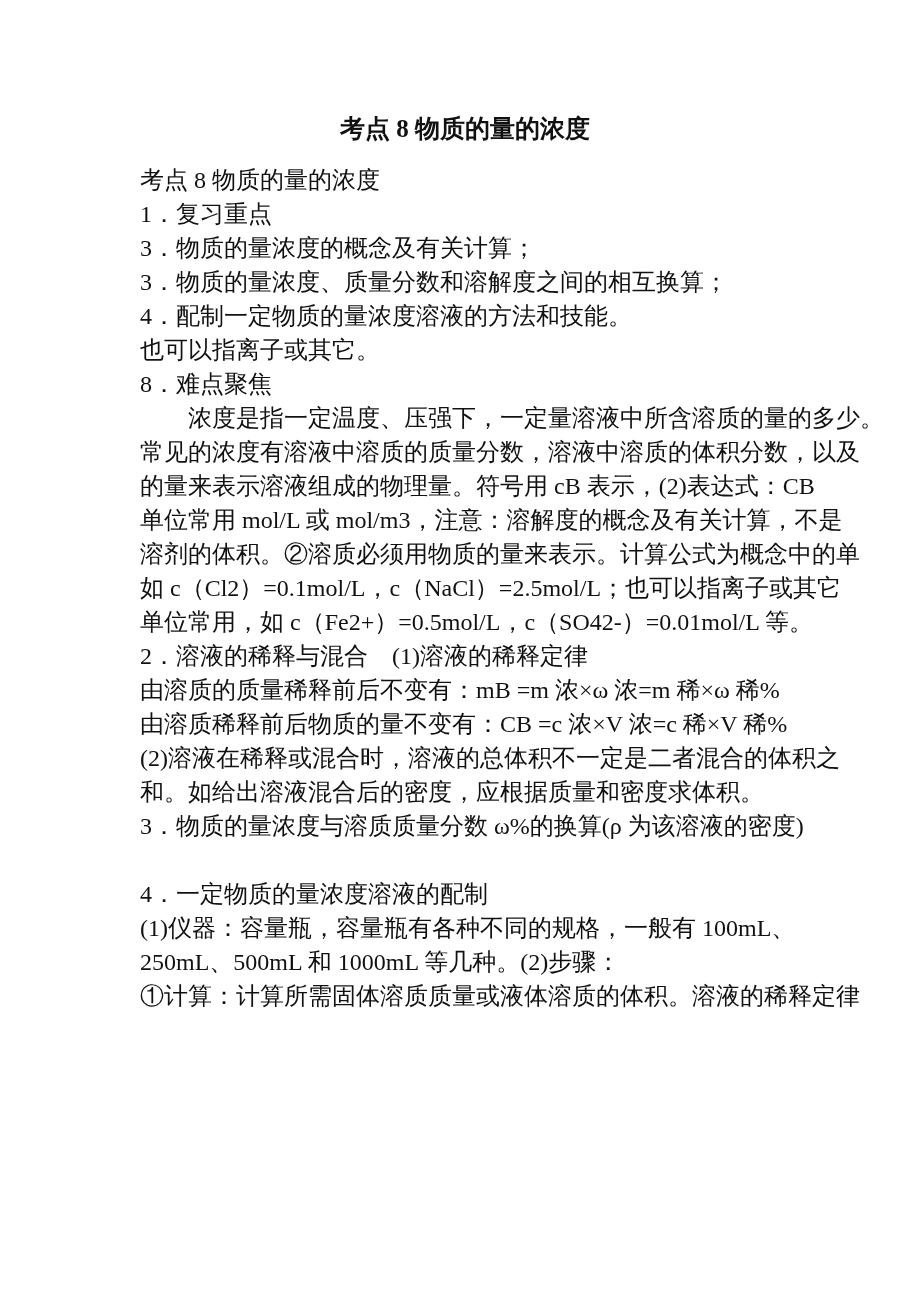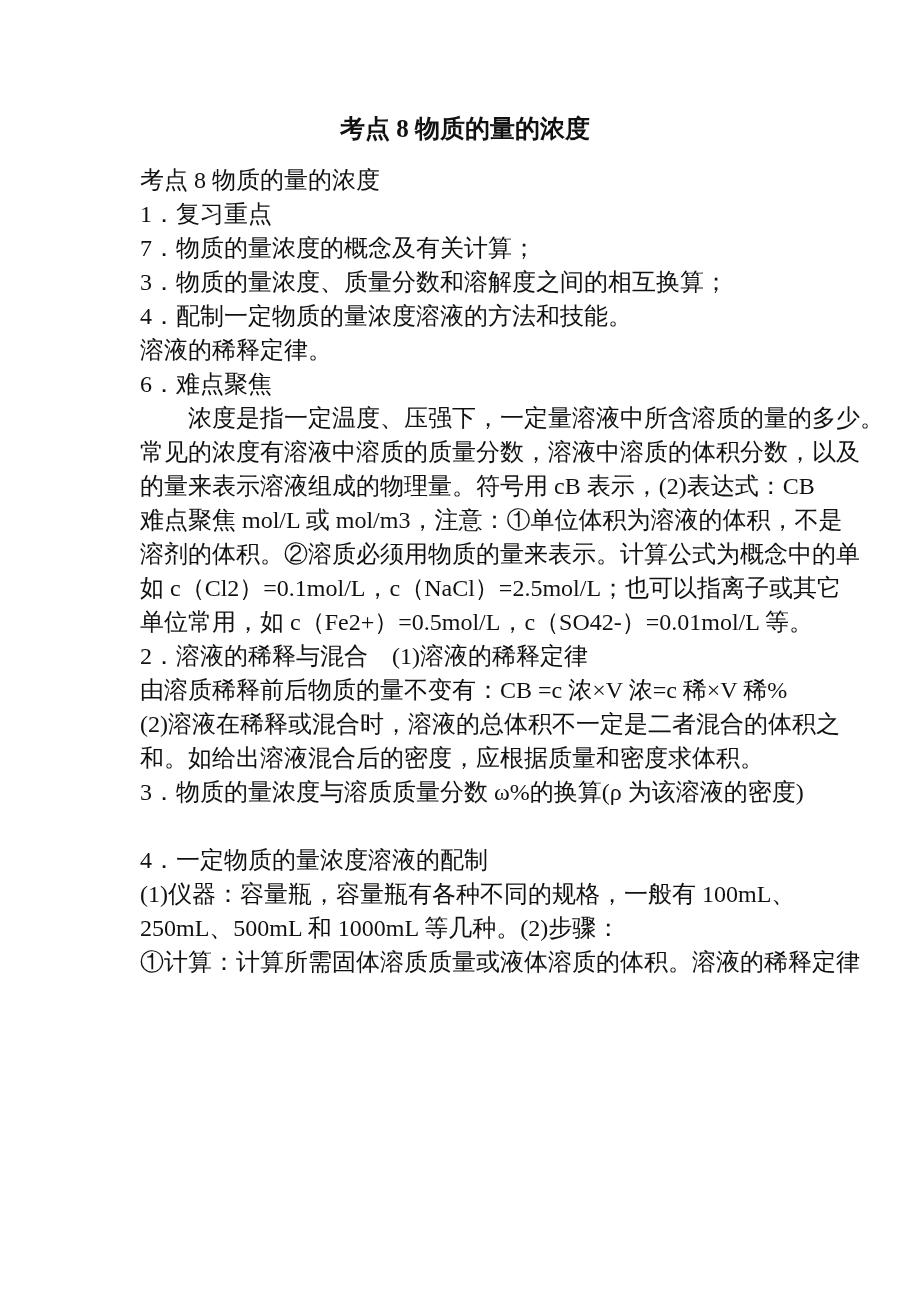--- a/index.html
+++ b/index.html
@@ -40,33 +40,34 @@
 </head>
 <body>
 
 <div class="page">
 
   <div class="doc-title">考点 8 物质的量的浓度</div>
 
   <div class="doc-body">
     <div class="line">考点 8 物质的量的浓度</div>
     <div class="line">1．复习重点</div>
-    <div class="line">7．物质的量浓度的概念及有关计算；</div>
+    <div class="line">3．物质的量浓度的概念及有关计算；</div>
     <div class="line">3．物质的量浓度、质量分数和溶解度之间的相互换算；</div>
     <div class="line">4．配制一定物质的量浓度溶液的方法和技能。</div>
-    <div class="line">溶液的稀释定律。</div>
-    <div class="line">6．难点聚焦</div>
+    <div class="line">也可以指离子或其它。</div>
+    <div class="line">8．难点聚焦</div>
     <div class="line">　　浓度是指一定温度、压强下，一定量溶液中所含溶质的量的多少。</div>
     <div class="line">常见的浓度有溶液中溶质的质量分数，溶液中溶质的体积分数，以及</div>
     <div class="line">的量来表示溶液组成的物理量。符号用 cB 表示，(2)表达式：CB</div>
-    <div class="line">难点聚焦 mol/L 或 mol/m3，注意：①单位体积为溶液的体积，不是</div>
+    <div class="line">单位常用 mol/L 或 mol/m3，注意：溶解度的概念及有关计算，不是</div>
     <div class="line">溶剂的体积。②溶质必须用物质的量来表示。计算公式为概念中的单</div>
     <div class="line">如 c（Cl2）=0.1mol/L，c（NaCl）=2.5mol/L；也可以指离子或其它</div>
     <div class="line">单位常用，如 c（Fe2+）=0.5mol/L，c（SO42-）=0.01mol/L 等。</div>
     <div class="line">2．溶液的稀释与混合　(1)溶液的稀释定律</div>
+    <div class="line">由溶质的质量稀释前后不变有：mB =m 浓×ω 浓=m 稀×ω 稀%</div>
     <div class="line">由溶质稀释前后物质的量不变有：CB =c 浓×V 浓=c 稀×V 稀%</div>
     <div class="line">(2)溶液在稀释或混合时，溶液的总体积不一定是二者混合的体积之</div>
     <div class="line">和。如给出溶液混合后的密度，应根据质量和密度求体积。</div>
     <div class="line">3．物质的量浓度与溶质质量分数 ω%的换算(ρ 为该溶液的密度)</div>
     <div class="line"></div>
     <div class="line">4．一定物质的量浓度溶液的配制</div>
     <div class="line">(1)仪器：容量瓶，容量瓶有各种不同的规格，一般有 100mL、</div>
     <div class="line">250mL、500mL 和 1000mL 等几种。(2)步骤：</div>
     <div class="line">①计算：计算所需固体溶质质量或液体溶质的体积。溶液的稀释定律</div>
   </div>

